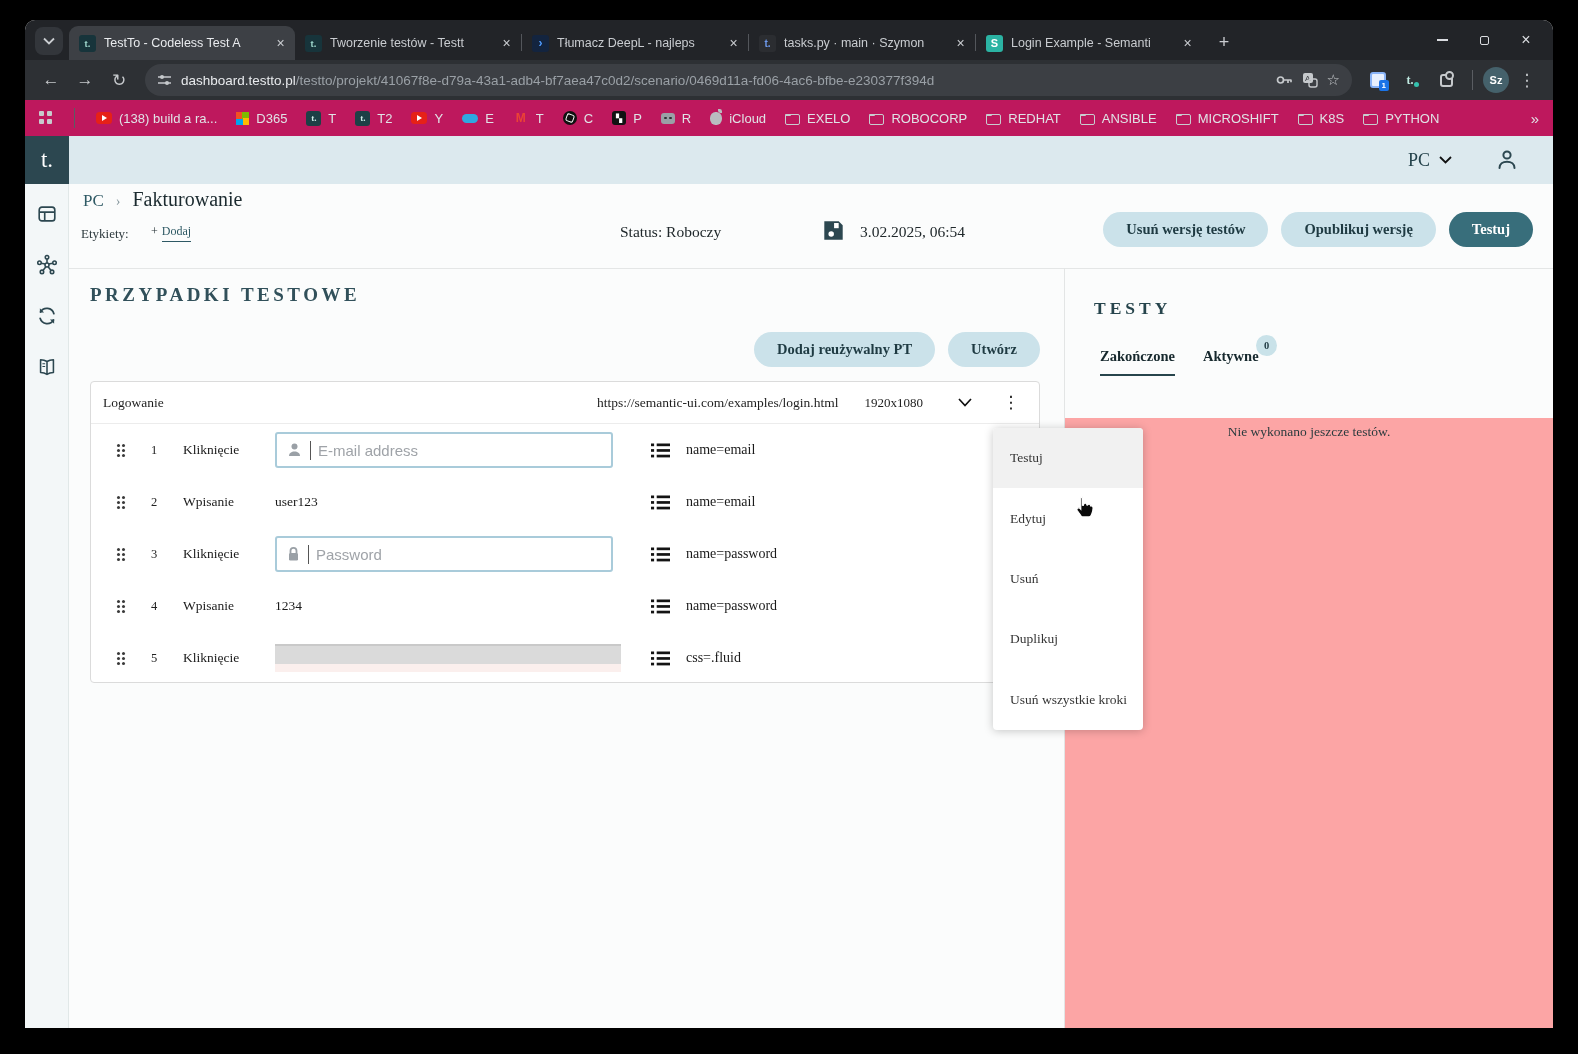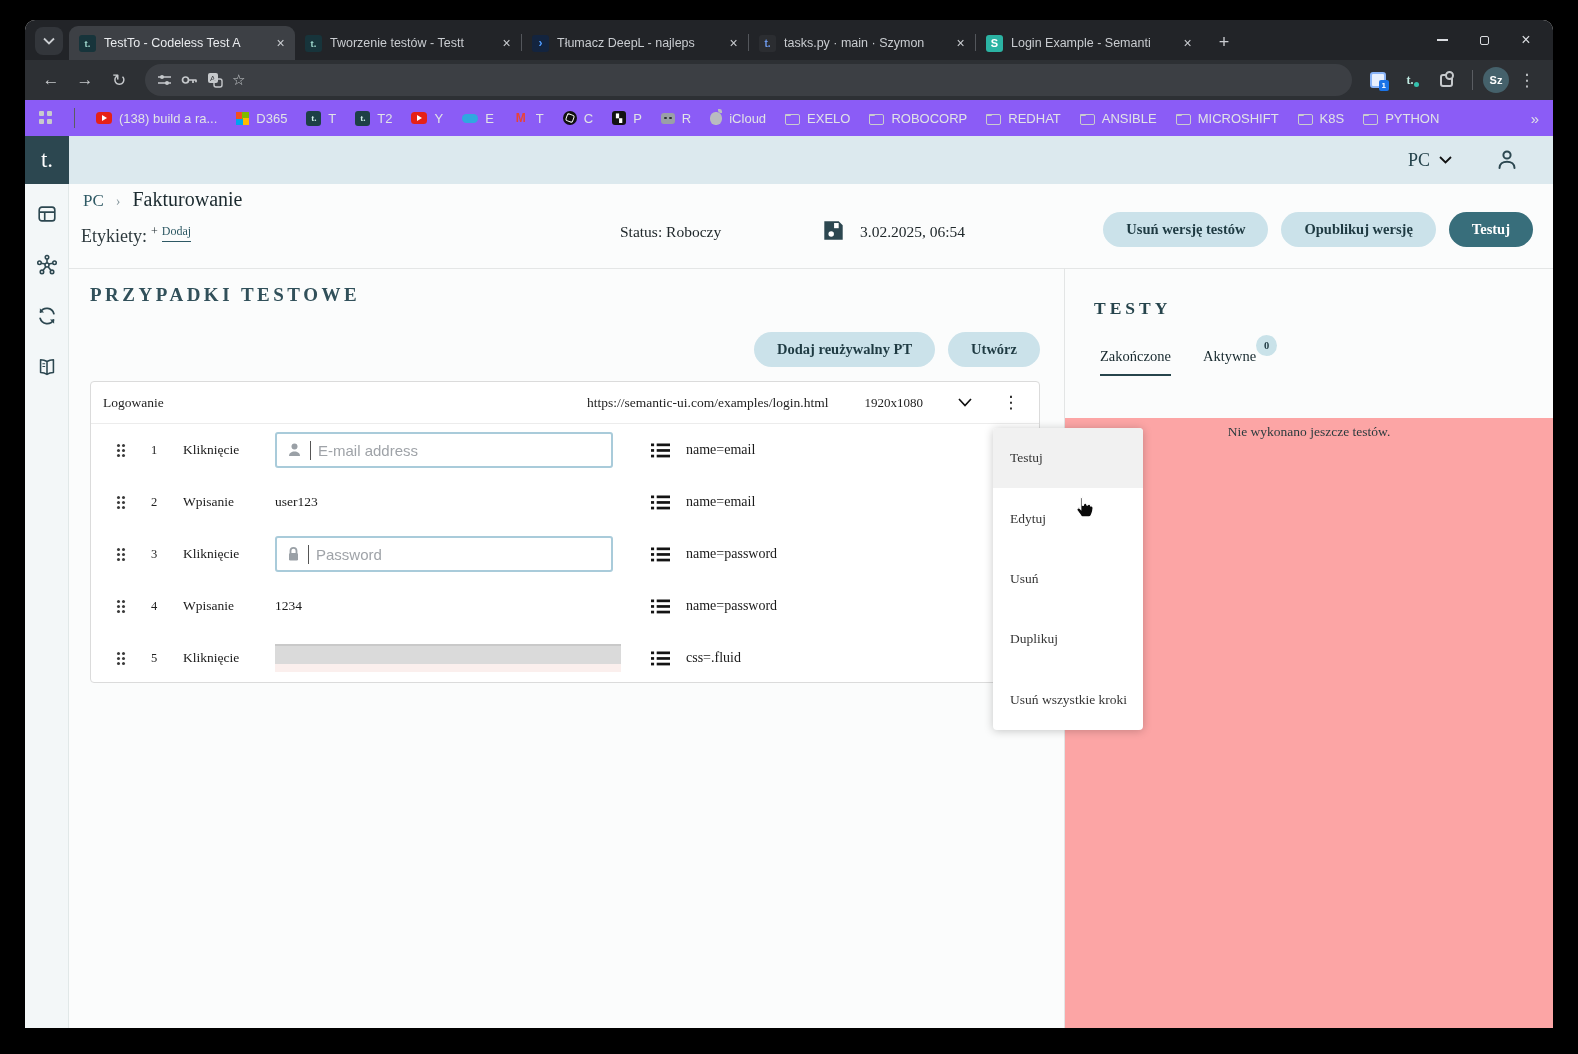--- a/index.html
+++ b/index.html
@@ -49,21 +49,21 @@
   .ext-tt{color:#BFE8E0;font:700 12px "Liberation Serif",serif;position:relative;padding-right:4px}
   .ext-tt i{position:absolute;right:-1px;bottom:1px;width:5px;height:5px;border-radius:50%;
             background:#35C2AF;font-style:normal}
   .ext-puzzle{width:13px;height:13px;border:2px solid #C6C9CC;border-radius:3px;position:relative}
   .ext-puzzle::before{content:"";position:absolute;left:3px;top:-5px;width:5px;height:5px;border-radius:50%;
                       background:#2D3034;border:2px solid #C6C9CC}
   .vseg{width:1px;height:20px;background:#5A5D62;margin:0 8px}
   .avatar{width:26px;height:26px;border-radius:50%;background:#45616B;color:#fff;
           font:700 11px "Liberation Sans",sans-serif;display:flex;align-items:center;justify-content:center}
 
-  .bookmarks{height:36px;background:#8b5cf6;display:flex;align-items:center;padding:0 14px;gap:19px;
+  .bookmarks{height:36px;background:#be185d;display:flex;align-items:center;padding:0 14px;gap:19px;
              flex:none;font-size:13px;color:#E0E3E6}
   .bm{display:flex;align-items:center;gap:7px;white-space:nowrap;flex:none}
   .apps-grid{width:14px;height:14px;display:grid;grid-template-columns:5px 5px;grid-template-rows:5px 5px;gap:3px}
   .apps-grid i{background:#C8CACD;border-radius:1px}
   .ic{width:16px;height:16px;flex:none;display:flex;align-items:center;justify-content:center;position:relative}
   .ic-yt{width:16px;height:12px;background:#E62117;border-radius:3.5px}
   .ic-yt::before{content:"";border-left:5px solid #fff;border-top:3px solid transparent;border-bottom:3px solid transparent}
   .ic-ms{width:13px;height:13px;background:conic-gradient(#7fba00 0 25%,#ffb900 0 50%,#00a4ef 0 75%,#f25022 0)}
   .ic-tt{width:15px;height:15px;background:#1D4046;color:#CFEDE8;border-radius:3px;
          font:700 9px "Liberation Serif",serif}
@@ -94,41 +94,41 @@
 
   .sidebar{position:absolute;left:0;top:48px;bottom:0;width:44px;background:#F3F7F8;border-right:1px solid #E1E8E8;
            display:flex;flex-direction:column;align-items:center;padding-top:18px;gap:27px}
   .sbitem{width:24px;height:24px;display:flex;align-items:center;justify-content:center}
 
   .crumbs{position:absolute;left:58px;top:52px;font-size:19px;display:flex;align-items:baseline;gap:12px}
   .crumb-root{color:#2E5964;font-size:17px}
   .crumb-sep{color:#8A9AA0;font-size:14px}
   .crumb-cur{color:#1B2A2F;font-size:20px}
 
-  .lbl-caption{position:absolute;left:56px;top:90px;font-size:18px;color:#2E3A3E}
+  .lbl-caption{position:absolute;left:56px;top:90px;font-size:13px;color:#2E3A3E}
   .lbl-add{position:absolute;left:126px;top:88px;font-size:12px;color:#1E2A2E}
   .lbl-add a{color:#2E5964;text-decoration:none;border-bottom:1.5px solid #2E5964;padding-bottom:3px;margin-left:4px}
   .statusrow{position:absolute;left:595px;top:87px;font-size:15.5px;color:#20282B}
   .saveicon{position:absolute;left:797px;top:83px}
   .savedate{position:absolute;left:835px;top:87px;font-size:15.5px;color:#20282B}
   .hdr-actions{position:absolute;right:20px;top:76px;display:flex;gap:13px}
   .pill{height:35px;border-radius:18px;display:flex;align-items:center;padding:0 23px;
         font:700 14.5px "Liberation Serif",serif;color:#1E3A42;background:#CBE2EA;border:none;white-space:nowrap}
   .pill.dark{background:#386E7B;color:#fff}
   .hr1{position:absolute;left:44px;right:0;top:132px;height:1px;background:#E4E6E6}
 
   .sect-h{position:absolute;left:65px;top:148px;font-size:19px;font-weight:700;letter-spacing:3.5px;color:#31505A}
   .pt-actions{position:absolute;right:513px;top:196px;display:flex;gap:13px}
 
   .card{position:absolute;left:65px;top:245px;width:950px;height:302px;background:#fff;
         border:1px solid #DBDBDB;border-radius:4px;overflow:hidden}
   .card-head{height:42px;display:flex;align-items:center;padding:0 12px;border-bottom:1px solid #ECECEC}
   .card-name{font-size:13.5px;color:#1E1E1E}
   .card-url{margin-left:auto;font-size:13.5px;color:#1E1E1E}
-  .card-res{margin-left:36px;font-size:13px;color:#1E1E1E}
+  .card-res{margin-left:26px;font-size:13px;color:#1E1E1E}
   .iconbtn{display:flex;align-items:center;justify-content:center;width:24px;height:24px}
   .kebab{font-size:17px;color:#111;letter-spacing:0;line-height:1}
   .row{height:52px;display:flex;align-items:center;padding-left:10px}
   .c-handle{width:34px;display:flex;justify-content:center}
   .dots{width:3px;height:3px;border-radius:50%;background:#3A3A3A;
         box-shadow:5px 0 #3A3A3A,0 5px #3A3A3A,5px 5px #3A3A3A,0 10px #3A3A3A,5px 10px #3A3A3A;margin-bottom:10px}
   .c-num{width:38px;text-align:center;font-size:12.5px;color:#222}
   .c-action{width:102px;padding-left:10px;font-size:13.5px;color:#1A1A1A}
   .c-prev{width:346px}
   .preview-input{width:338px;height:36px;border:2px solid #A9CBDA;border-radius:3px;background:#fff;
@@ -137,21 +137,21 @@
   .ph{font:15px "Liberation Sans",sans-serif;color:#9FA3A8;white-space:nowrap}
   .val{font-size:13.5px;color:#1A1A1A}
   .thumb{width:338px;margin-top:16px}
   .thumb .bar{height:20px;background:#DADADA;border-top:2px solid #C9C9C9}
   .thumb .pink{height:8px;background:#FBEFED}
   .c-selic{margin-left:30px;display:flex;align-items:center}
   .c-sel{margin-left:16px;font-size:14px;color:#1A1A1A;white-space:nowrap}
 
   .vdiv{position:absolute;left:1039px;top:132px;bottom:0;width:1px;background:#E3E5E5}
   .tests-h{position:absolute;left:1069px;top:162px;font-size:17.5px;font-weight:700;letter-spacing:4px;color:#26444C}
-  .ttab{position:absolute;top:212px;font-size:14.5px;font-weight:400;color:#16282D}
+  .ttab{position:absolute;top:212px;font-size:14.5px;font-weight:700;color:#16282D}
   .ttab-done{left:1075px;padding-bottom:9px;border-bottom:2.5px solid #27454C}
   .ttab-active{left:1178px}
   .tbadge{position:absolute;left:1231px;top:199px;width:21px;height:21px;border-radius:50%;background:#C9E2E9;
           color:#1E3A42;font:700 10.5px "Liberation Serif",serif;display:flex;align-items:center;justify-content:center}
   .tests-panel{position:absolute;left:1040px;top:282px;right:0;bottom:0;background:#fca5a5;text-align:center}
   .tests-empty{margin-top:6px;font-size:13.5px;color:#2B3B3E}
 
   .ctx{position:absolute;left:968px;top:292px;width:150px;height:302px;background:#fff;border-radius:4px;
        box-shadow:0 1px 10px rgba(0,0,0,.22);display:flex;flex-direction:column;z-index:5;overflow:hidden}
   .ctx-item{flex:1;display:flex;align-items:center;padding-left:17px;font-size:13.5px;color:#353535}
@@ -217,20 +217,21 @@
       <span class="omni-ic">
         <svg width="15" height="14" viewBox="0 0 15 14">
             <g stroke="#C6C9CC" stroke-width="1.6" fill="none">
               <line x1="1" y1="4" x2="14" y2="4"></line>
               <line x1="1" y1="10" x2="14" y2="10"></line>
             </g>
             <circle cx="5" cy="4" r="2" fill="#C6C9CC"></circle>
             <circle cx="10" cy="10" r="2" fill="#C6C9CC"></circle>
           </svg>
       </span>
+      <span class="omni-url"><b>dashboard.testto.pl</b><span>/testto/projekt/41067f8e-d79a-43a1-adb4-bf7aea47c0d2/scenario/0469d11a-fd06-4ac6-bfbe-e230377f394d</span></span>
       <span class="omni-ic">
         <svg width="17" height="12" viewBox="0 0 17 12">
             <circle cx="4.5" cy="6" r="3" fill="none" stroke="#C6C9CC" stroke-width="1.7"></circle>
             <path d="M7.5 6h8M12 6v3M15 6v2.2" stroke="#C6C9CC" stroke-width="1.7" fill="none"></path>
           </svg>
       </span>
       <span class="omni-ic">
         <svg width="16" height="16" viewBox="0 0 16 16">
             <rect x="1" y="1" width="10" height="10" rx="2" fill="#C6C9CC"></rect>
             <text x="3" y="9" font-size="8" fill="#3C3F44" font-family="Liberation Sans,sans-serif">A</text>

